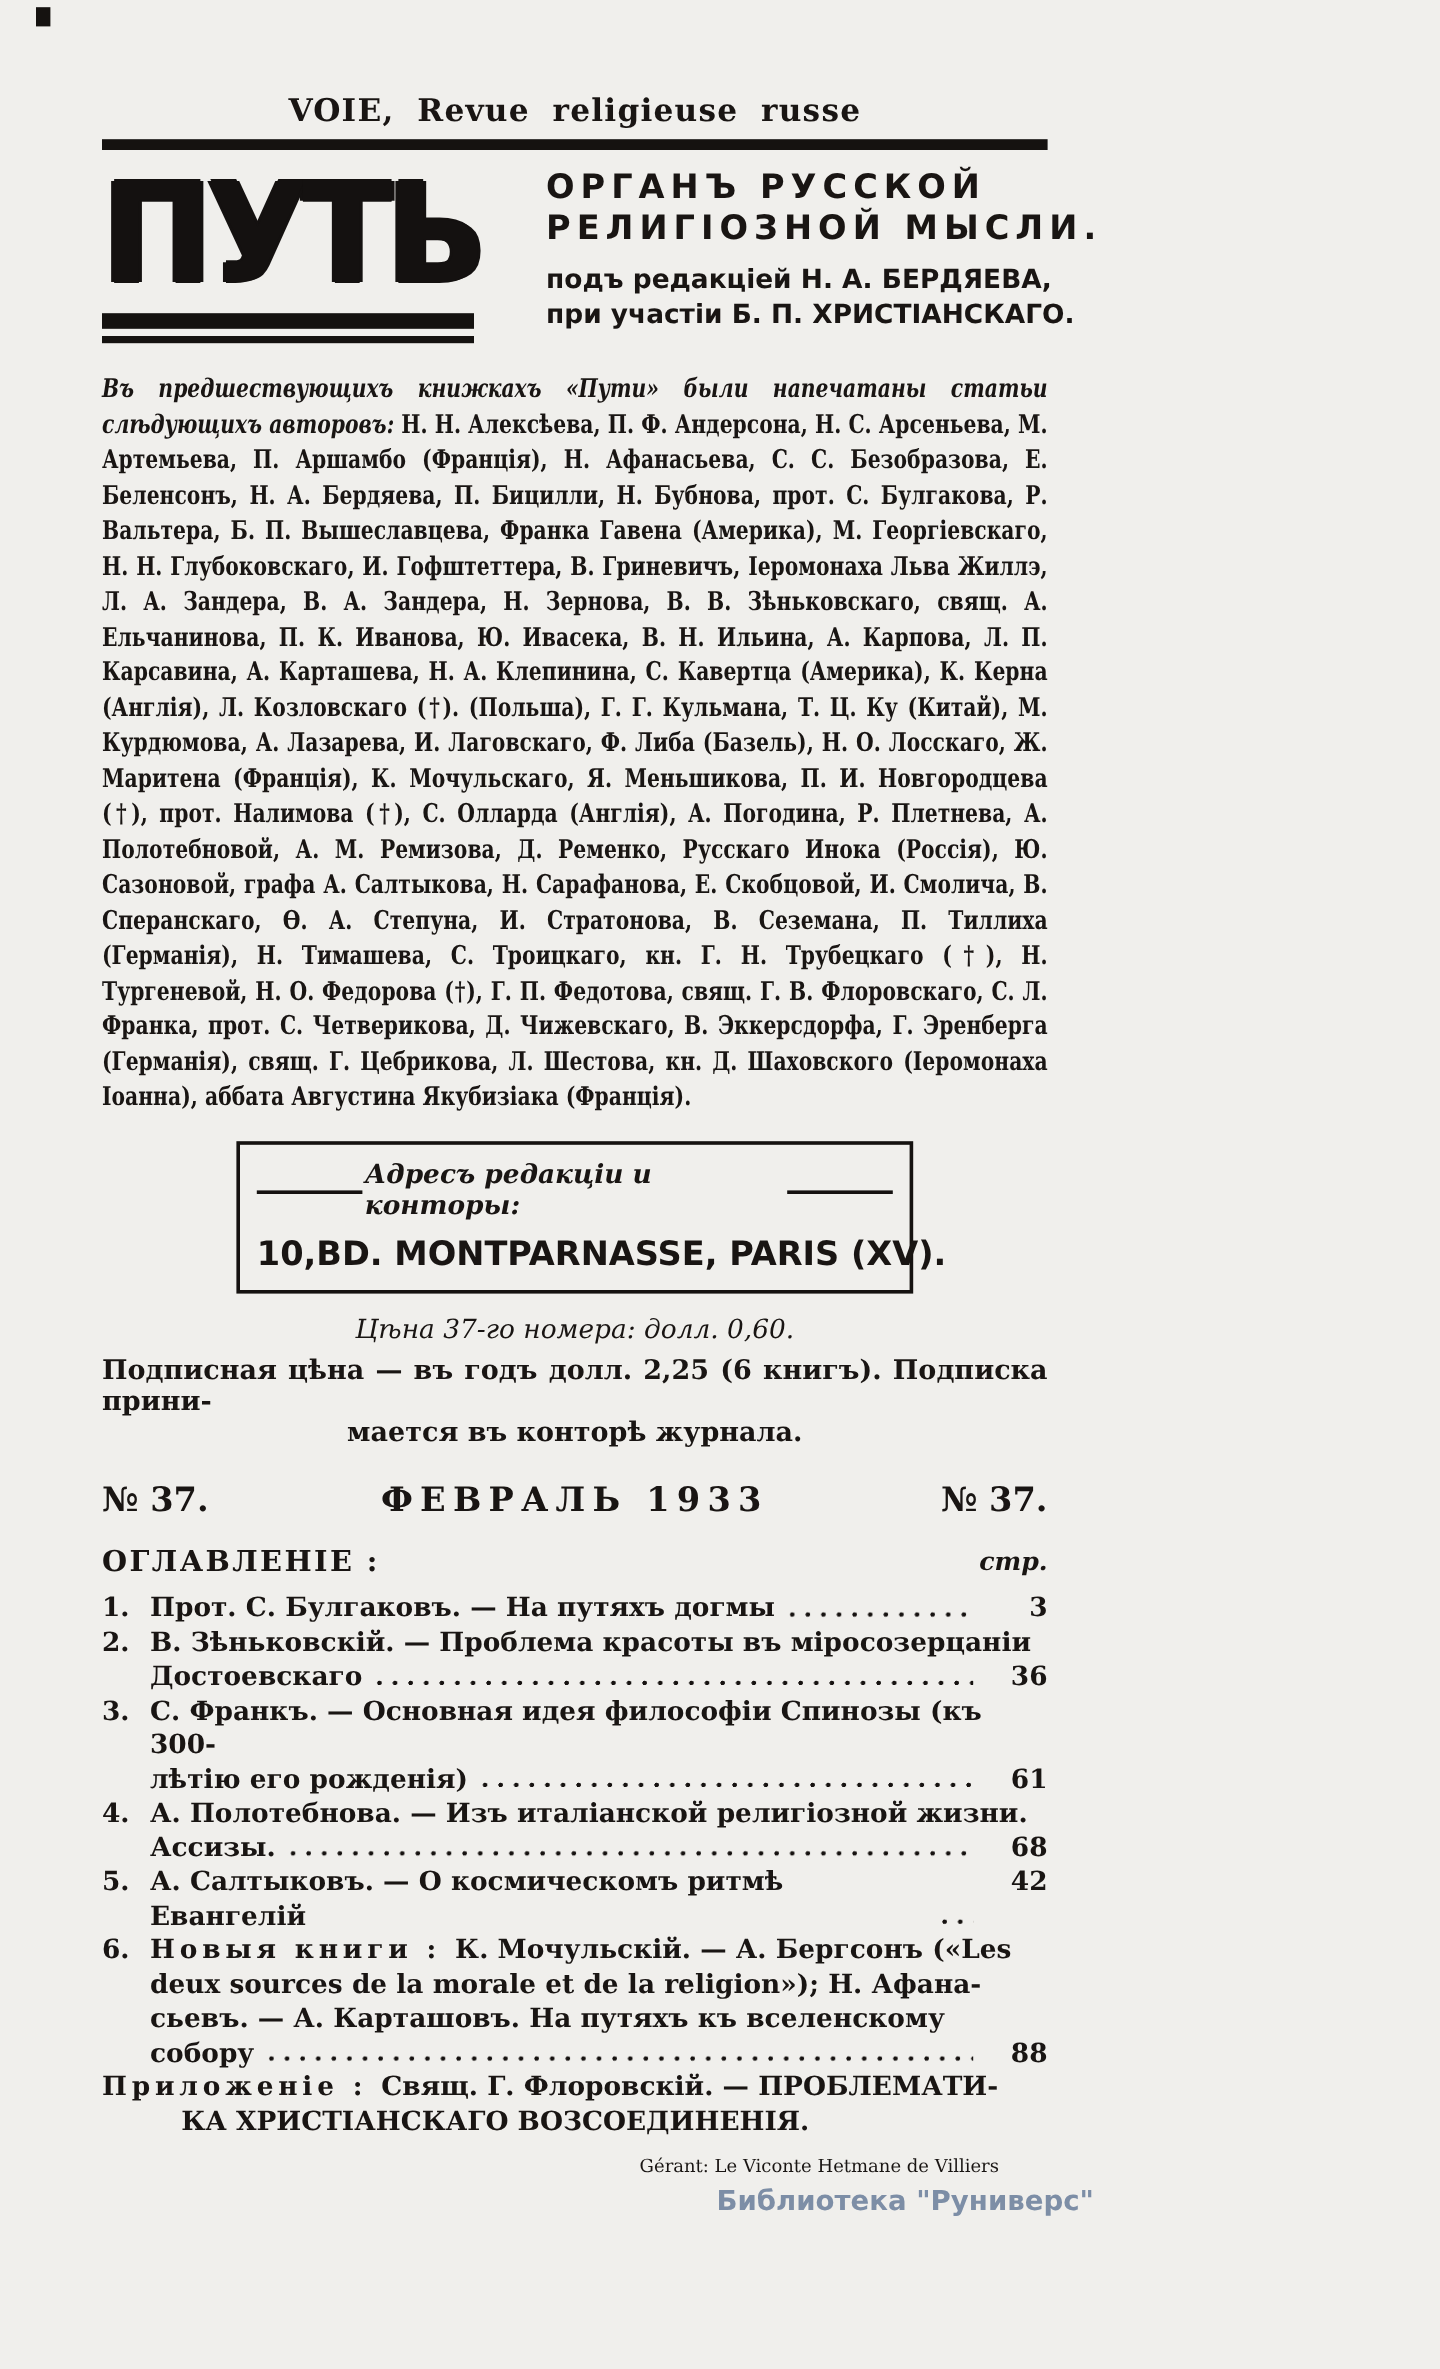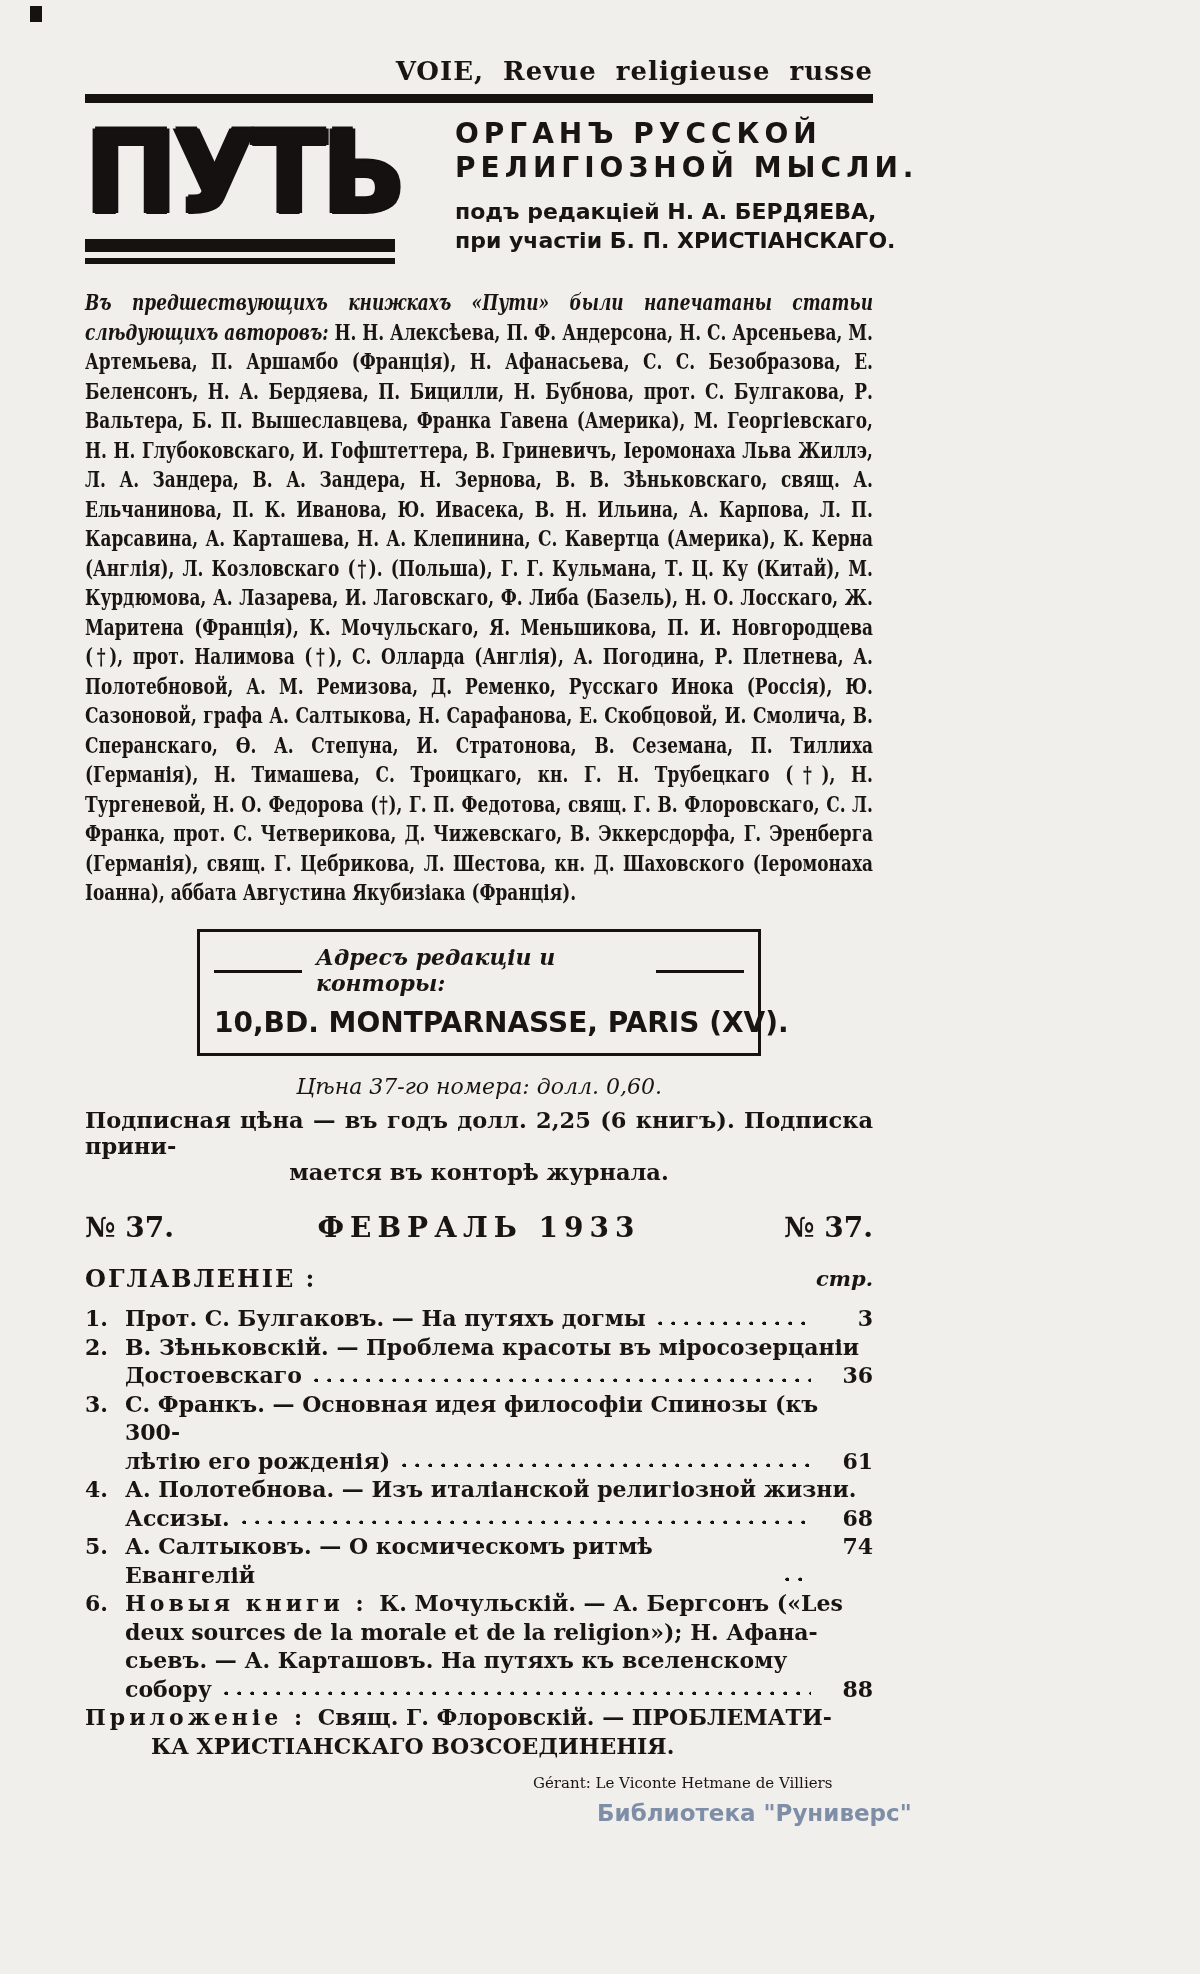--- a/index.html
+++ b/index.html
@@ -8,21 +8,21 @@
     background:#f0efec;
     font-family:"DejaVu Serif", serif;
     color:#191513;
     overflow:hidden;
   }
   .artifact{position:absolute;left:30px;top:6px;width:12px;height:16px;background:#151210;}
   .content{position:absolute;left:85px;top:56px;width:788px;}
 
   
   .top-caption{
-    text-align:right;font-weight:bold;font-size:26px;letter-spacing:1px;word-spacing:9px;
+    text-align:center;font-weight:bold;font-size:26px;letter-spacing:1px;word-spacing:9px;margin-top:22px;
   }
   .main-rule{height:9px;background:#151210;margin-top:8px;}
 
   
   .masthead{display:flex;margin-top:12px;}
   .logo-col{width:310px;flex:none;}
   .logo-text{
     font-family:"DejaVu Sans", sans-serif;font-weight:bold;
     font-size:110px;line-height:1.0;letter-spacing:-5px;color:#141110;
     text-shadow:2.5px 0 0 #141110,-2.5px 0 0 #141110,0 1.5px 0 #141110,0 -1.5px 0 #141110;
@@ -45,21 +45,21 @@
     margin-top:24px;width:1000px;transform:scaleX(0.788);transform-origin:left top;
     font-size:21.5px;line-height:29.5px;font-weight:bold;text-align:justify;
   }
   .authors .intro{font-style:italic;}
 
   
   .addr-box{
     margin:16px 0 0 112px;width:530px;border:3px solid #151210;
     padding:12px 14px 14px 14px;
   }
-  .addr-row1{display:flex;align-items:center;justify-content:flex-end;gap:14px;
+  .addr-row1{display:flex;align-items:center;justify-content:flex-end;gap:2px;
     font-style:italic;font-weight:bold;font-size:22px;}
   .addr-rule{height:3px;background:#151210;width:88px;flex:none;margin-top:2px;}
   .addr-value{
     text-align:center;font-family:"DejaVu Sans", sans-serif;font-weight:bold;
     font-size:28px;margin-top:10px;white-space:nowrap;
   }
 
   
   .price1{text-align:center;font-style:italic;font-weight:normal;font-size:22px;margin-top:18px;}
   .price2{font-weight:bold;font-size:22.5px;margin-top:8px;text-align:justify;text-align-last:justify;}
@@ -180,21 +180,21 @@
       </div>
       <div class="toc-line ind1">
         <span class="body"><span class="">Ассизы.</span></span>
         <span class="leader"></span>
         <span class="pg">68</span>
       </div>
       <div class="toc-line">
         <span class="num">5.</span>
         <span class="body"><span class="em">А. Салтыковъ.</span><span class=""> — О космическомъ ритмѣ Евангелій</span></span>
         <span class="leader"></span>
-        <span class="pg">74</span>
+        <span class="pg">42</span>
       </div>
       <div class="toc-line">
         <span class="num">6.</span>
         <span class="body"><span class="sp">Новыя книги : </span><span class="em">К. Мочульскій.</span><span class=""> — А. Бергсонъ («Les</span></span>
       </div>
       <div class="toc-line ind1">
         <span class="body"><span class="">deux sources de la morale et de la religion»); </span><span class="em">Н. Афана-</span></span>
       </div>
       <div class="toc-line ind1">
         <span class="body"><span class="em">сьевъ.</span><span class=""> — А. Карташовъ. На путяхъ къ вселенскому</span></span>

